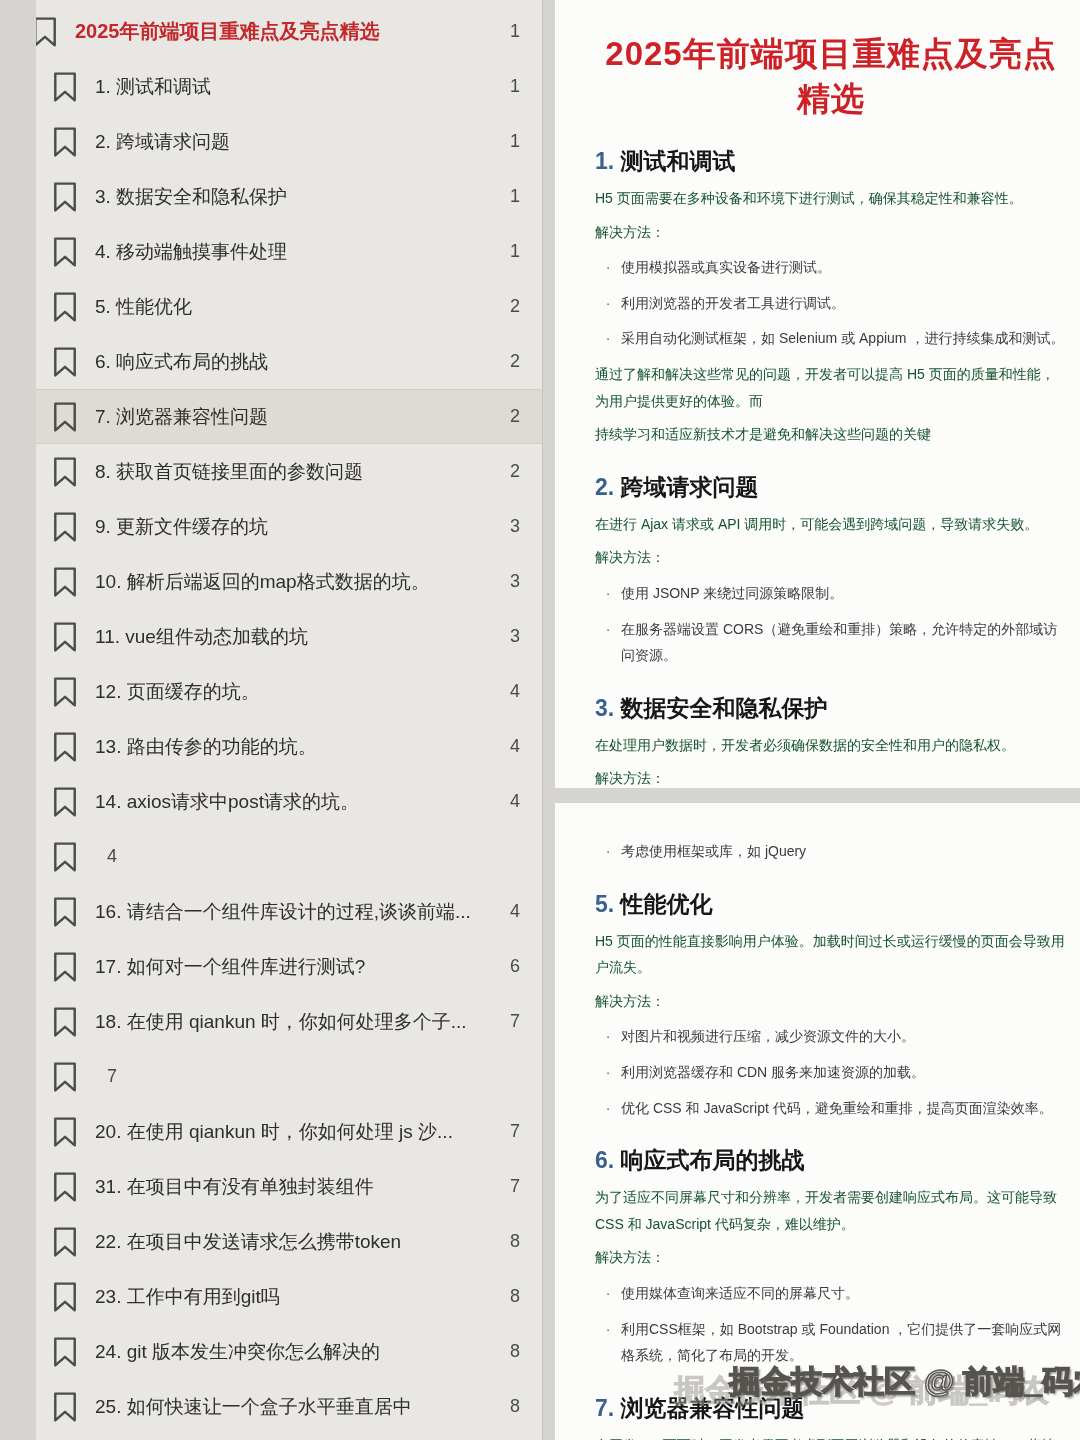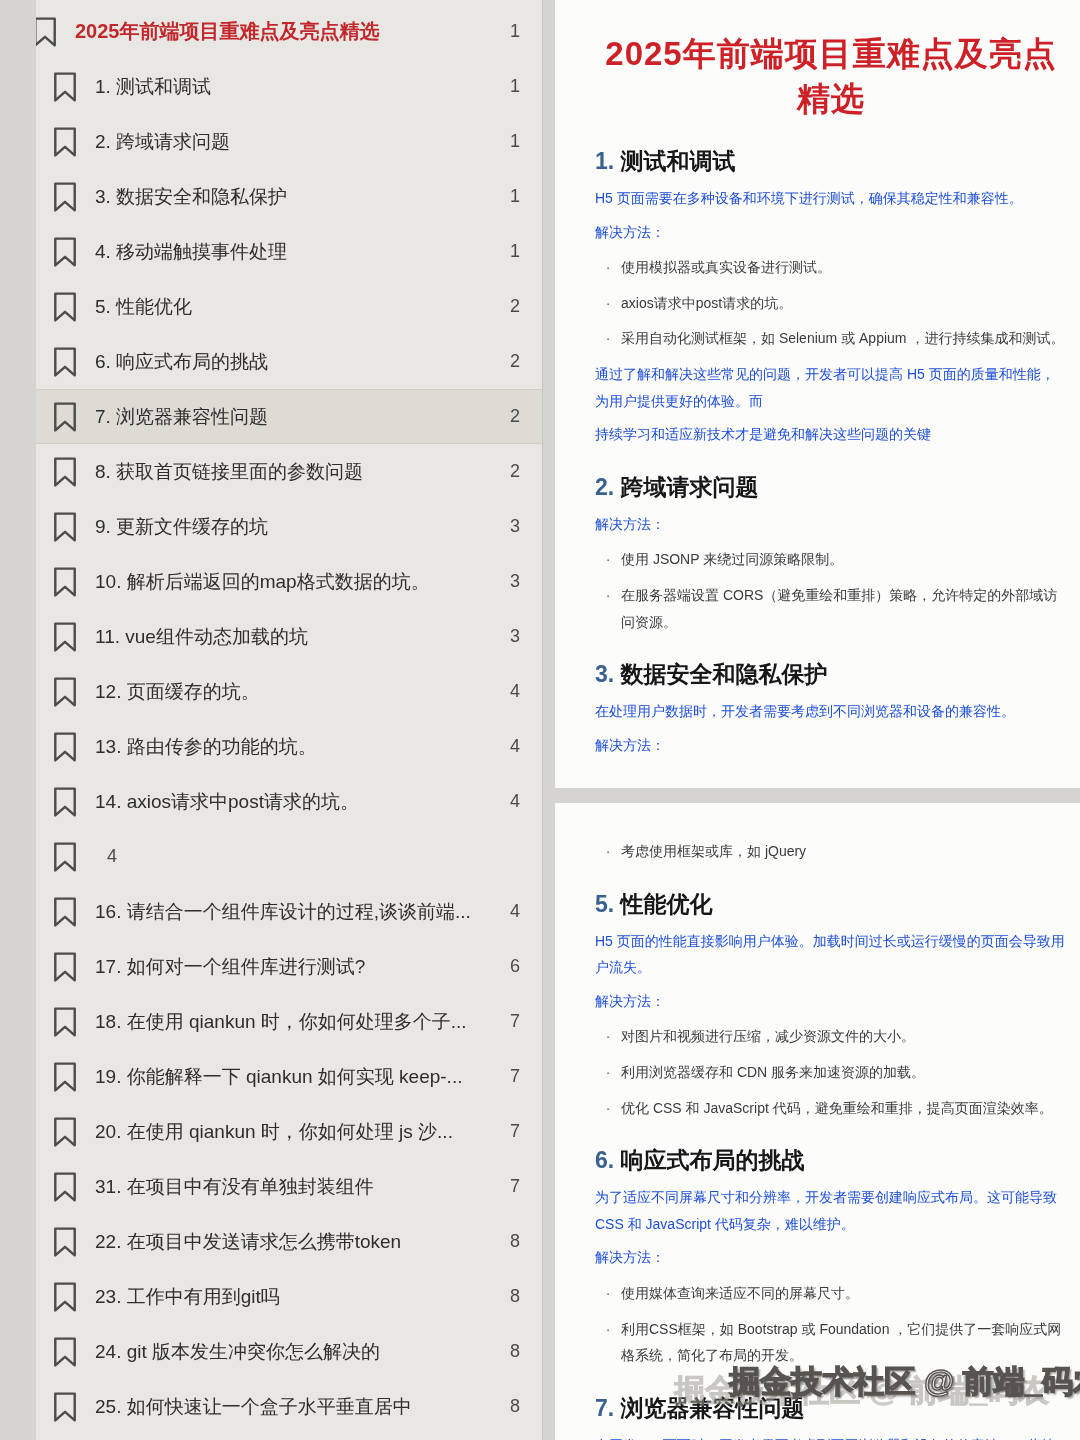--- a/index.html
+++ b/index.html
@@ -25,21 +25,21 @@
   .page { background:#fcfcfb; margin:0 9px 0 12px; overflow:hidden; }
   .page1 { height:788px; padding:18px 40px 0 40px; }
   .page2 { flex:1; margin-top:15px; padding:26px 40px 0 40px; position:relative; }
 
   .doc-title { text-align:center; color:#cd2127; font-size:33px; font-weight:bold;
     margin:14px 0 20px 0; letter-spacing:1px; }
 
   .sec-head { font-size:23px; font-weight:bold; margin:24px 0 8px 0; }
   .sec-num { color:#38618f; }
   .sec-title { color:#17171a; }
-  .body-p { font-size:14px; color:#1d4ed8; line-height:1.9; margin:7px 0; }
+  .body-p { font-size:14px; color:#14532d; line-height:1.9; margin:7px 0; }
   .bullet { display:flex; font-size:14px; color:#3b3b3d; line-height:1.9; margin:9px 0; }
   .bullet .dot { width:26px; flex-shrink:0; text-align:center; color:#55555a; }
   .bullet .bt { flex:1; }
 
   
   .watermark { position:absolute; top:558px; right:3px; white-space:nowrap;
     font-size:31px; font-weight:bold; pointer-events:none; }
   .wm-ghost { position:absolute; left:-55px; top:9px; color:#b4b0a9; opacity:.55;
     -webkit-text-stroke:1px #a09c95; }
   .wm-main { position:relative; color:#f6f5f3; -webkit-text-stroke:1.4px #57534e;
@@ -240,21 +240,20 @@
     <span class="bm-label">18. 在使用 qiankun 时，你如何处理多个子...</span>
     <span class="bm-page">7</span>
   </div>
 
   <div class="bm-row">
     <span class="bm-icon">
       <svg viewBox="0 0 24 28">
               <path d="M4 3 h16 v22 l-8 -7 l-8 7 z" fill="none" stroke="#4c4c4c" stroke-width="2" stroke-linejoin="round"></path>
             </svg>
     </span>
-    <span class="bm-label">19. 你能解释一下 qiankun 如何实现 keep-...</span>
     <span class="bm-page">7</span>
   </div>
 
   <div class="bm-row">
     <span class="bm-icon">
       <svg viewBox="0 0 24 28">
               <path d="M4 3 h16 v22 l-8 -7 l-8 7 z" fill="none" stroke="#4c4c4c" stroke-width="2" stroke-linejoin="round"></path>
             </svg>
     </span>
     <span class="bm-label">20. 在使用 qiankun 时，你如何处理 js 沙...</span>
@@ -321,50 +320,51 @@
     <h2 class="sec-head"><span class="sec-num">1.</span> <span class="sec-title">测试和调试</span></h2>
     <div class="sec-body">
               <p class="body-p">H5 页面需要在多种设备和环境下进行测试，确保其稳定性和兼容性。</p>
               <p class="body-p">解决方法：</p>
               <div class="bullet">
                 <span class="dot">·</span>
                 <span class="bt">使用模拟器或真实设备进行测试。</span>
               </div>
               <div class="bullet">
                 <span class="dot">·</span>
-                <span class="bt">axios请求中post请求的坑。</span>
+                <span class="bt">利用浏览器的开发者工具进行调试。</span>
               </div>
               <div class="bullet">
                 <span class="dot">·</span>
                 <span class="bt">采用自动化测试框架，如 Selenium 或 Appium ，进行持续集成和测试。</span>
               </div>
               <p class="body-p">通过了解和解决这些常见的问题，开发者可以提高 H5 页面的质量和性能，为用户提供更好的体验。而</p>
               <p class="body-p">持续学习和适应新技术才是避免和解决这些问题的关键</p>
             </div>
   </section>
 
   <section class="doc-section">
     <h2 class="sec-head"><span class="sec-num">2.</span> <span class="sec-title">跨域请求问题</span></h2>
     <div class="sec-body">
+              <p class="body-p">在进行 Ajax 请求或 API 调用时，可能会遇到跨域问题，导致请求失败。</p>
               <p class="body-p">解决方法：</p>
               <div class="bullet">
                 <span class="dot">·</span>
                 <span class="bt">使用 JSONP 来绕过同源策略限制。</span>
               </div>
               <div class="bullet">
                 <span class="dot">·</span>
                 <span class="bt">在服务器端设置 CORS（避免重绘和重排）策略，允许特定的外部域访问资源。</span>
               </div>
             </div>
   </section>
 
   <section class="doc-section">
     <h2 class="sec-head"><span class="sec-num">3.</span> <span class="sec-title">数据安全和隐私保护</span></h2>
     <div class="sec-body">
-              <p class="body-p">在处理用户数据时，开发者需要考虑到不同浏览器和设备的兼容性。</p>
+              <p class="body-p">在处理用户数据时，开发者必须确保数据的安全性和用户的隐私权。</p>
               <p class="body-p">解决方法：</p>
             </div>
   </section>
 
 </div>
     </div>
     <div class="page page2">
       <div id="page2-sections">
           <div class="bullet">
             <span class="dot">·</span>

